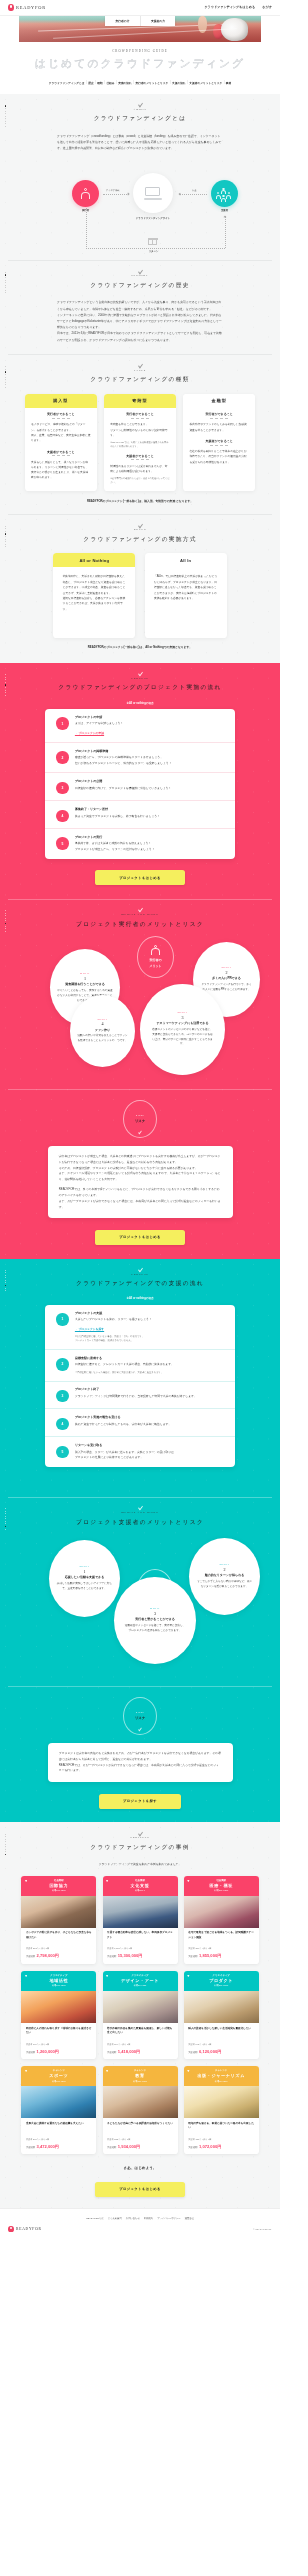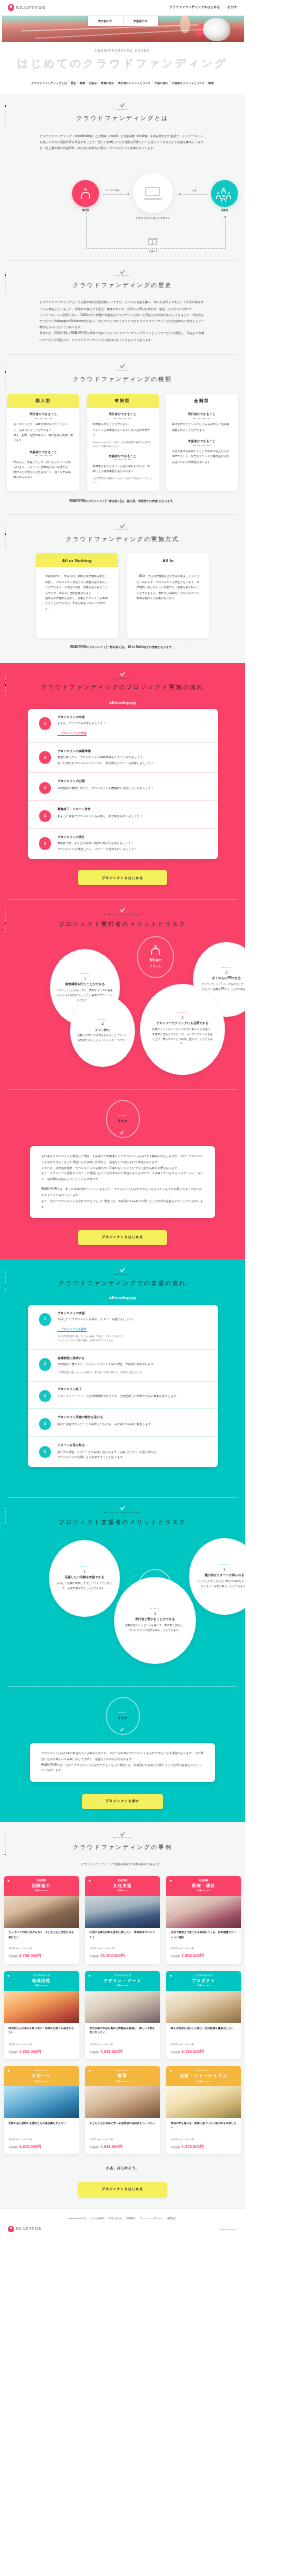--- a/index.html
+++ b/index.html
@@ -3,21 +3,21 @@
 <meta charset="utf-8">
 <style>
   * { box-sizing: border-box; margin: 0; padding: 0; }
   body {
     width: 309px;
     font-family: "Liberation Sans", "DejaVu Sans", sans-serif;
     background: #ffffff;
     color: #333333;
     -webkit-font-smoothing: antialiased;
   }
-  .page { width: 245px; position: relative; overflow: hidden; }
+  .page { width: 280px; position: relative; overflow: hidden; }
 
   
   .site-header {
     height: 15.5px;
     background: #fff;
     display: flex;
     align-items: center;
     justify-content: space-between;
     padding: 0 8.2px;
     border-bottom: 0.5px solid #f0f0f0;

